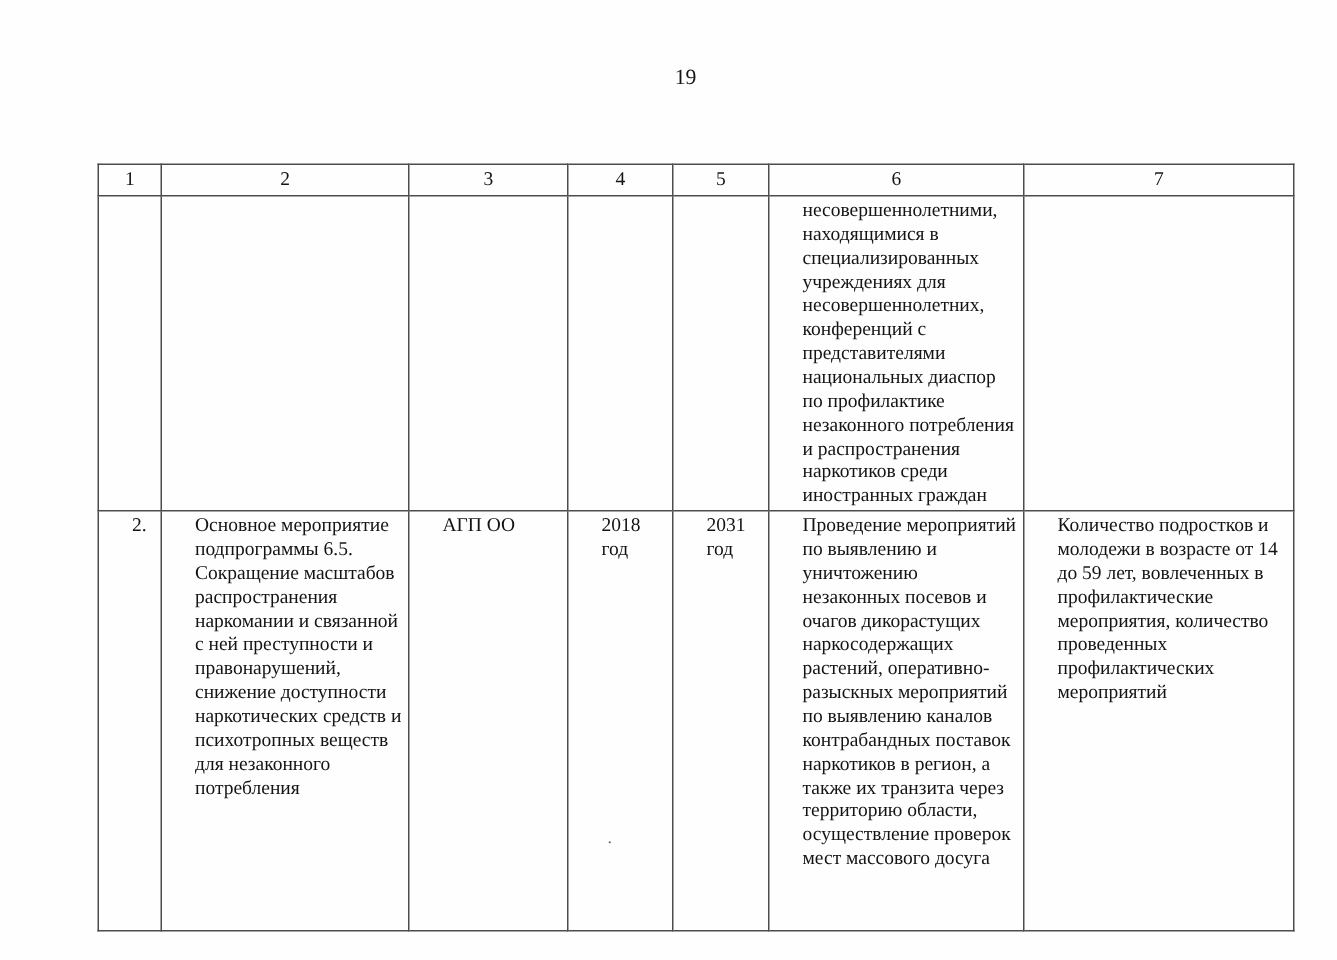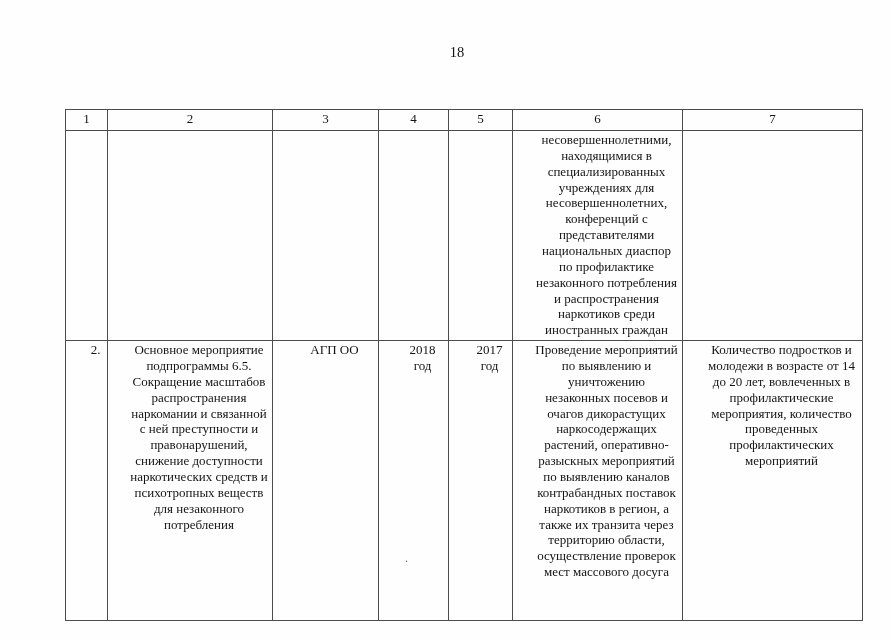--- a/index.html
+++ b/index.html
@@ -24,21 +24,21 @@
     border-collapse: collapse;
     table-layout: fixed;
   }
   .doc-table th, .doc-table td {
     border: 1px solid #4c4c4c;
     vertical-align: top;
     font-weight: normal;
     font-size: 13px;
     line-height: 1.22;
     padding: 1px 4px 2px 22px;
-    text-align: center;
+    text-align: left;
     overflow: hidden;
     word-wrap: break-word;
   }
   .doc-table th {
     text-align: center;
     height: 17px;
     padding: 1px 2px 2px 2px;
     font-size: 13px;
   }
   tr.body-row-1 td { height: 204px; }
@@ -47,21 +47,21 @@
   .stray-dot {
     position: absolute;
     top: 210px; left: 26px;
     font-size: 12px;
     color: #6a6a6a;
   }
 </style>
 </head>
 <body>
 
-<div class="page-number">18</div>
+<div class="page-number">19</div>
 
 <table class="doc-table">
   <colgroup>
     <col style="width:42px">
     <col style="width:165px">
     <col style="width:106px">
     <col style="width:70px">
     <col style="width:64px">
     <col style="width:170px">
     <col style="width:180px">
@@ -88,18 +88,18 @@
       <td></td>
     </tr>
     <tr class="body-row-2">
       <td>2.</td>
       <td>Основное мероприятие подпрограммы 6.5. Сокращение масштабов распространения наркомании и связанной с ней преступности и правонарушений, снижение доступности наркотических средств и психотропных веществ для незаконного потребления</td>
       <td>АГП ОО</td>
       <td class="rel">
         <span>2018 год</span>
         <span class="stray-dot">.</span>
       </td>
-      <td>2017 год</td>
+      <td>2031 год</td>
       <td>Проведение мероприятий по выявлению и уничтожению незаконных посевов и очагов дикорастущих наркосодержащих растений, оперативно-разыскных мероприятий по выявлению каналов контрабандных поставок наркотиков в регион, а также их транзита через территорию области, осуществление проверок мест массового досуга</td>
-      <td>Количество подростков и молодежи в возрасте от 14 до 20 лет, вовлеченных в профилактические мероприятия, количество проведенных профилактических мероприятий</td>
+      <td>Количество подростков и молодежи в возрасте от 14 до 59 лет, вовлеченных в профилактические мероприятия, количество проведенных профилактических мероприятий</td>
     </tr>
   </tbody>
 </table>
 
 </body></html>

